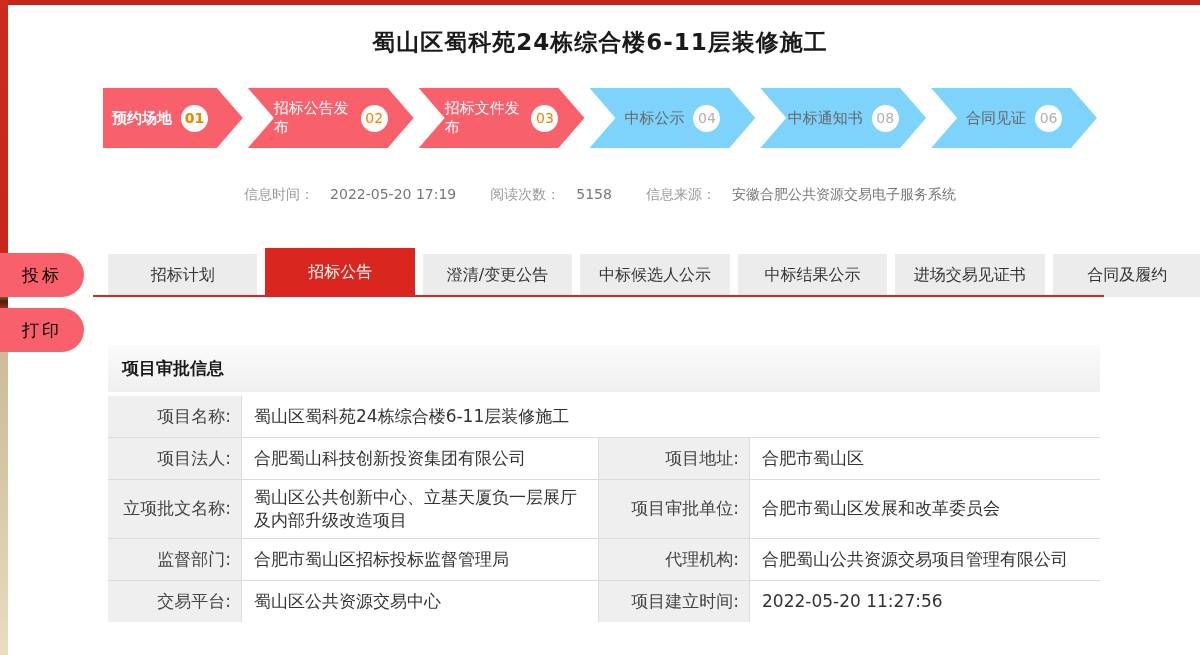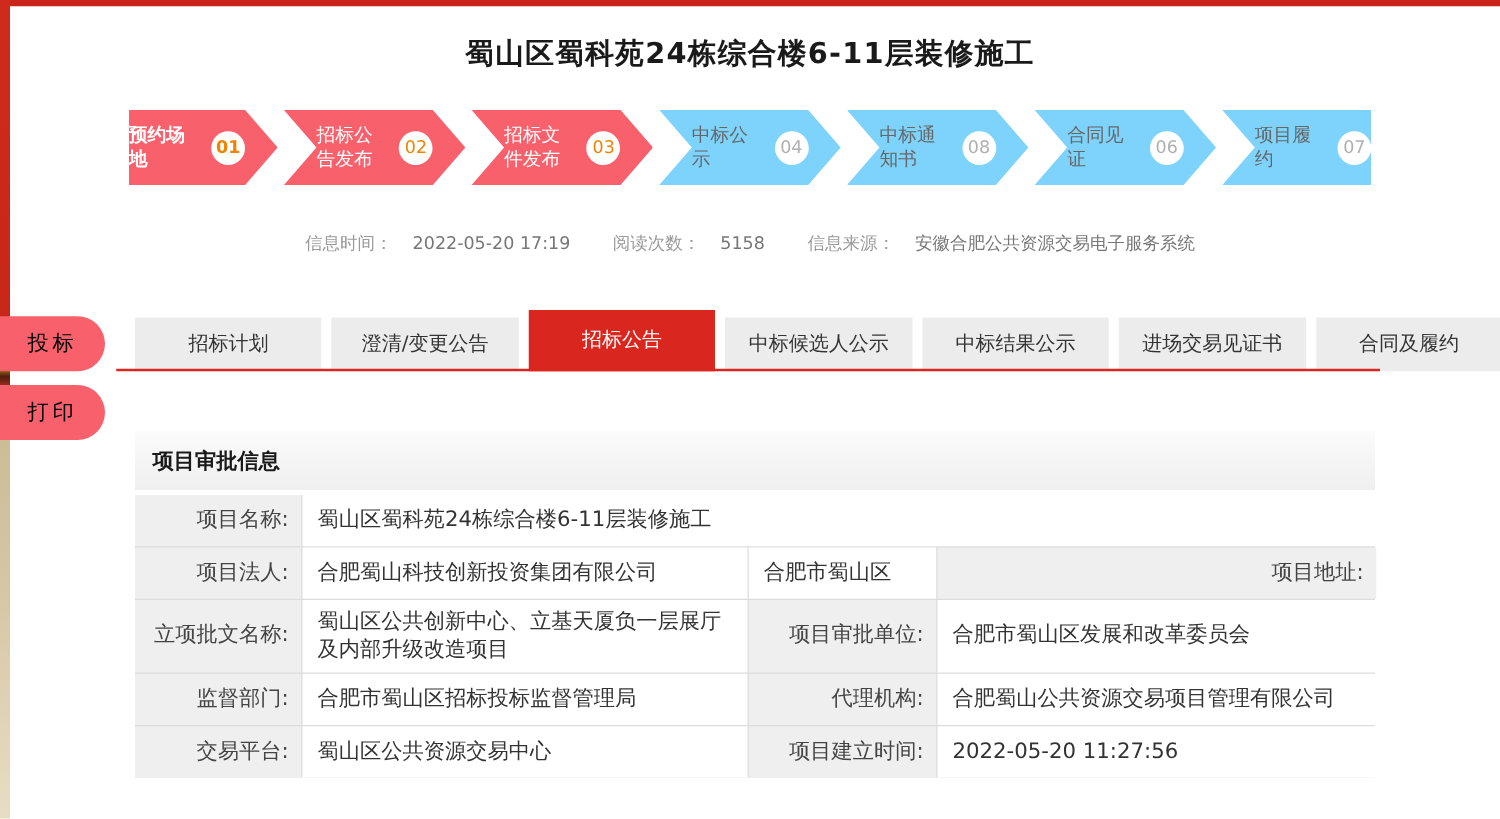--- a/index.html
+++ b/index.html
@@ -135,55 +135,51 @@
         <span class="step-num">04</span>
       </div>
       <div class="step">
         <span class="step-label">中标通知书</span>
         <span class="step-num">08</span>
       </div>
       <div class="step">
         <span class="step-label">合同见证</span>
         <span class="step-num">06</span>
       </div>
-      <div class="step last">
-        <span class="step-label">项目履约</span>
-        <span class="step-num">07</span>
-      </div>
     </div>
 
   <div class="meta">
     <span class="m-label">信息时间：</span><span class="m-value">2022-05-20 17:19</span><span class="m-label">阅读次数：</span><span class="m-value">5158</span><span class="m-label">信息来源：</span><span class="m-value">安徽合肥公共资源交易电子服务系统</span>
   </div>
 
   <div class="side-btn btn-bid">投标</div>
   <div class="side-btn btn-print">打印</div>
 
   <div class="tabs" id="tabs">
       <div class="tab">招标计划</div>
+      <div class="tab active">招标公告</div>
       <div class="tab">澄清/变更公告</div>
-      <div class="tab active">招标公告</div>
       <div class="tab">中标候选人公示</div>
       <div class="tab">中标结果公示</div>
       <div class="tab">进场交易见证书</div>
       <div class="tab">合同及履约</div>
     </div>
   <div class="tabline"></div>
 
   <div class="section-header">
     <span>项目审批信息</span>
   </div>
 
   <div class="table" id="table">
       <div class="cell label">项目名称:</div>
       <div class="cell value wide">蜀山区蜀科苑24栋综合楼6-11层装修施工</div>
       <div class="cell label">项目法人:</div>
       <div class="cell value">合肥蜀山科技创新投资集团有限公司</div>
+      <div class="cell label">项目地址:</div>
       <div class="cell value">合肥市蜀山区</div>
-      <div class="cell label">项目地址:</div>
       <div class="cell label">立项批文名称:</div>
       <div class="cell value">蜀山区公共创新中心、立基天厦负一层展厅及内部升级改造项目</div>
       <div class="cell label">项目审批单位:</div>
       <div class="cell value">合肥市蜀山区发展和改革委员会</div>
       <div class="cell label">监督部门:</div>
       <div class="cell value">合肥市蜀山区招标投标监督管理局</div>
       <div class="cell label">代理机构:</div>
       <div class="cell value">合肥蜀山公共资源交易项目管理有限公司</div>
       <div class="cell label">交易平台:</div>
       <div class="cell value">蜀山区公共资源交易中心</div>

